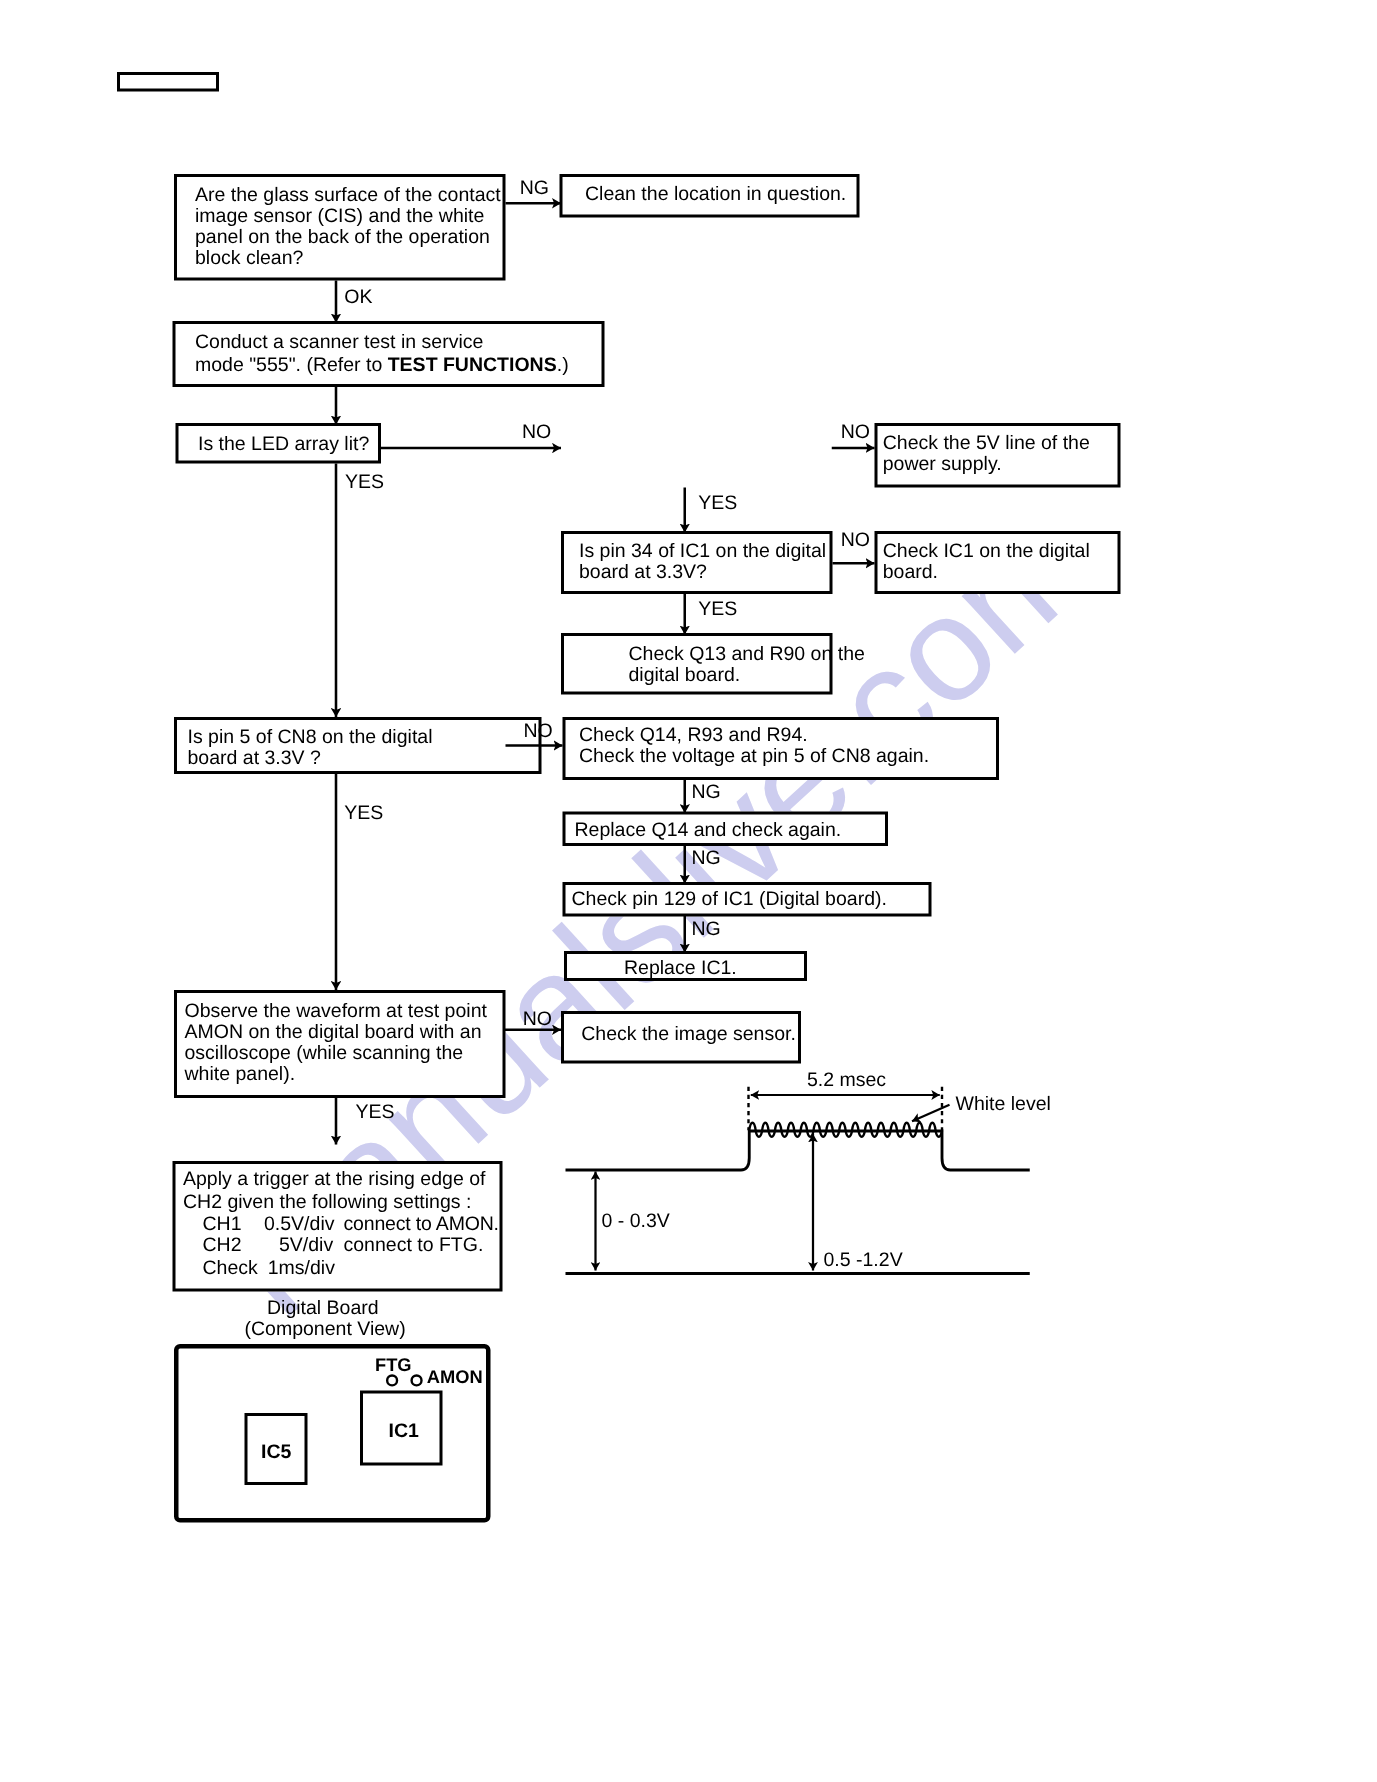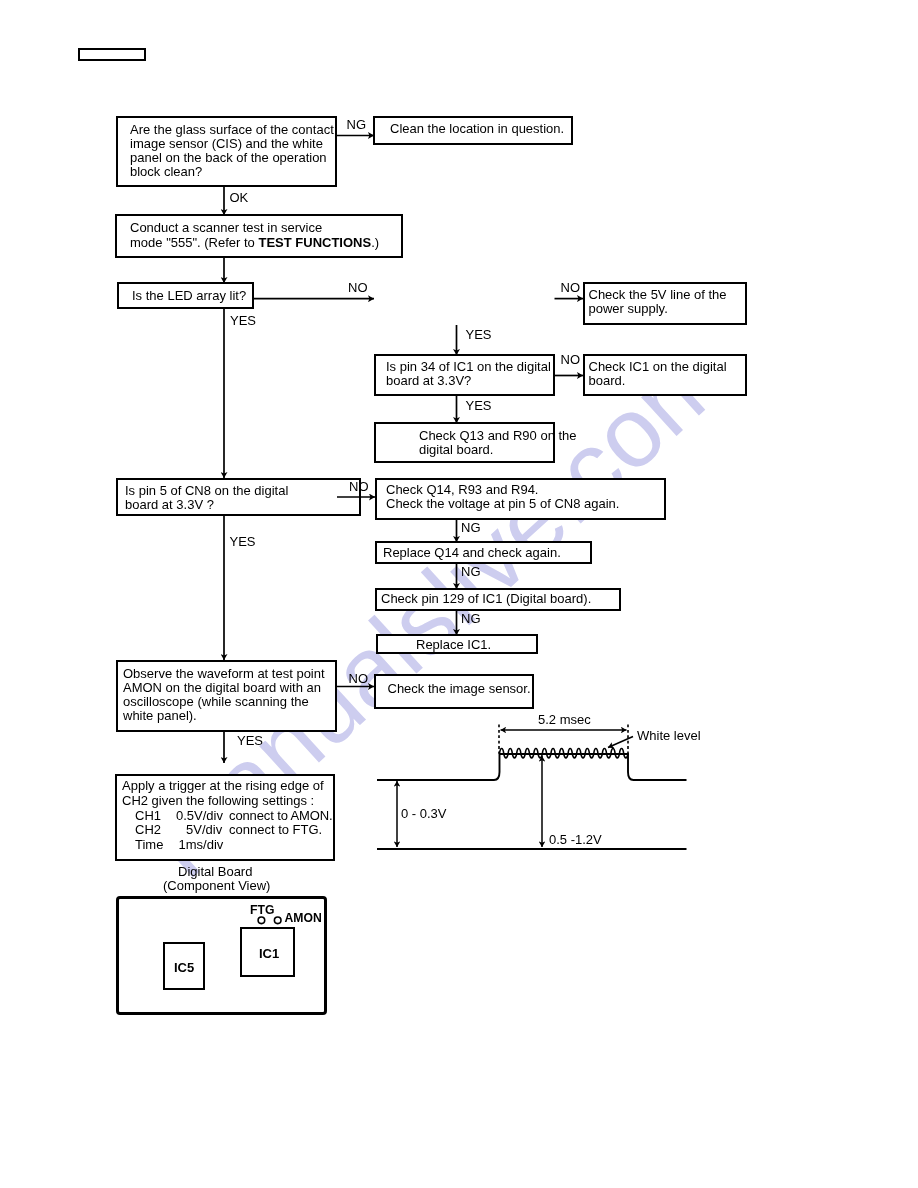--- a/index.html
+++ b/index.html
@@ -100,21 +100,21 @@
 
   <div class="box" style="left:115px;top:774px;width:220px;height:87px;">
     <div class="btxt" style="left:5px;top:3px;">Apply a trigger at the rising edge of</div>
     <div class="btxt" style="left:5px;top:17.5px;">CH2 given the following settings :</div>
     <div class="btxt" style="left:18px;top:32.5px;">CH1</div>
     <div class="btxt" style="left:59px;top:32.5px;">0.5V/div</div>
     <div class="btxt" style="left:112px;top:32.5px;letter-spacing:-0.12px;">connect to AMON.</div>
     <div class="btxt" style="left:18px;top:47px;">CH2</div>
     <div class="btxt" style="left:69px;top:47px;">5V/div</div>
     <div class="btxt" style="left:112px;top:47px;">connect to FTG.</div>
-    <div class="btxt" style="left:18px;top:61.5px;">Time</div>
+    <div class="btxt" style="left:18px;top:61.5px;">Check</div>
     <div class="btxt" style="left:61.5px;top:61.5px;">1ms/div</div>
   </div>
 
   <div class="lbl" style="left:346.5px;top:116.5px;">NG</div>
   <div class="lbl" style="left:229.5px;top:189.5px;">OK</div>
   <div class="lbl" style="left:348px;top:279.5px;">NO</div>
   <div class="lbl" style="left:230px;top:313px;">YES</div>
   <div class="lbl" style="left:560.5px;top:279.5px;">NO</div>
   <div class="lbl" style="left:465.5px;top:327px;">YES</div>
   <div class="lbl" style="left:560.5px;top:352px;">NO</div>

